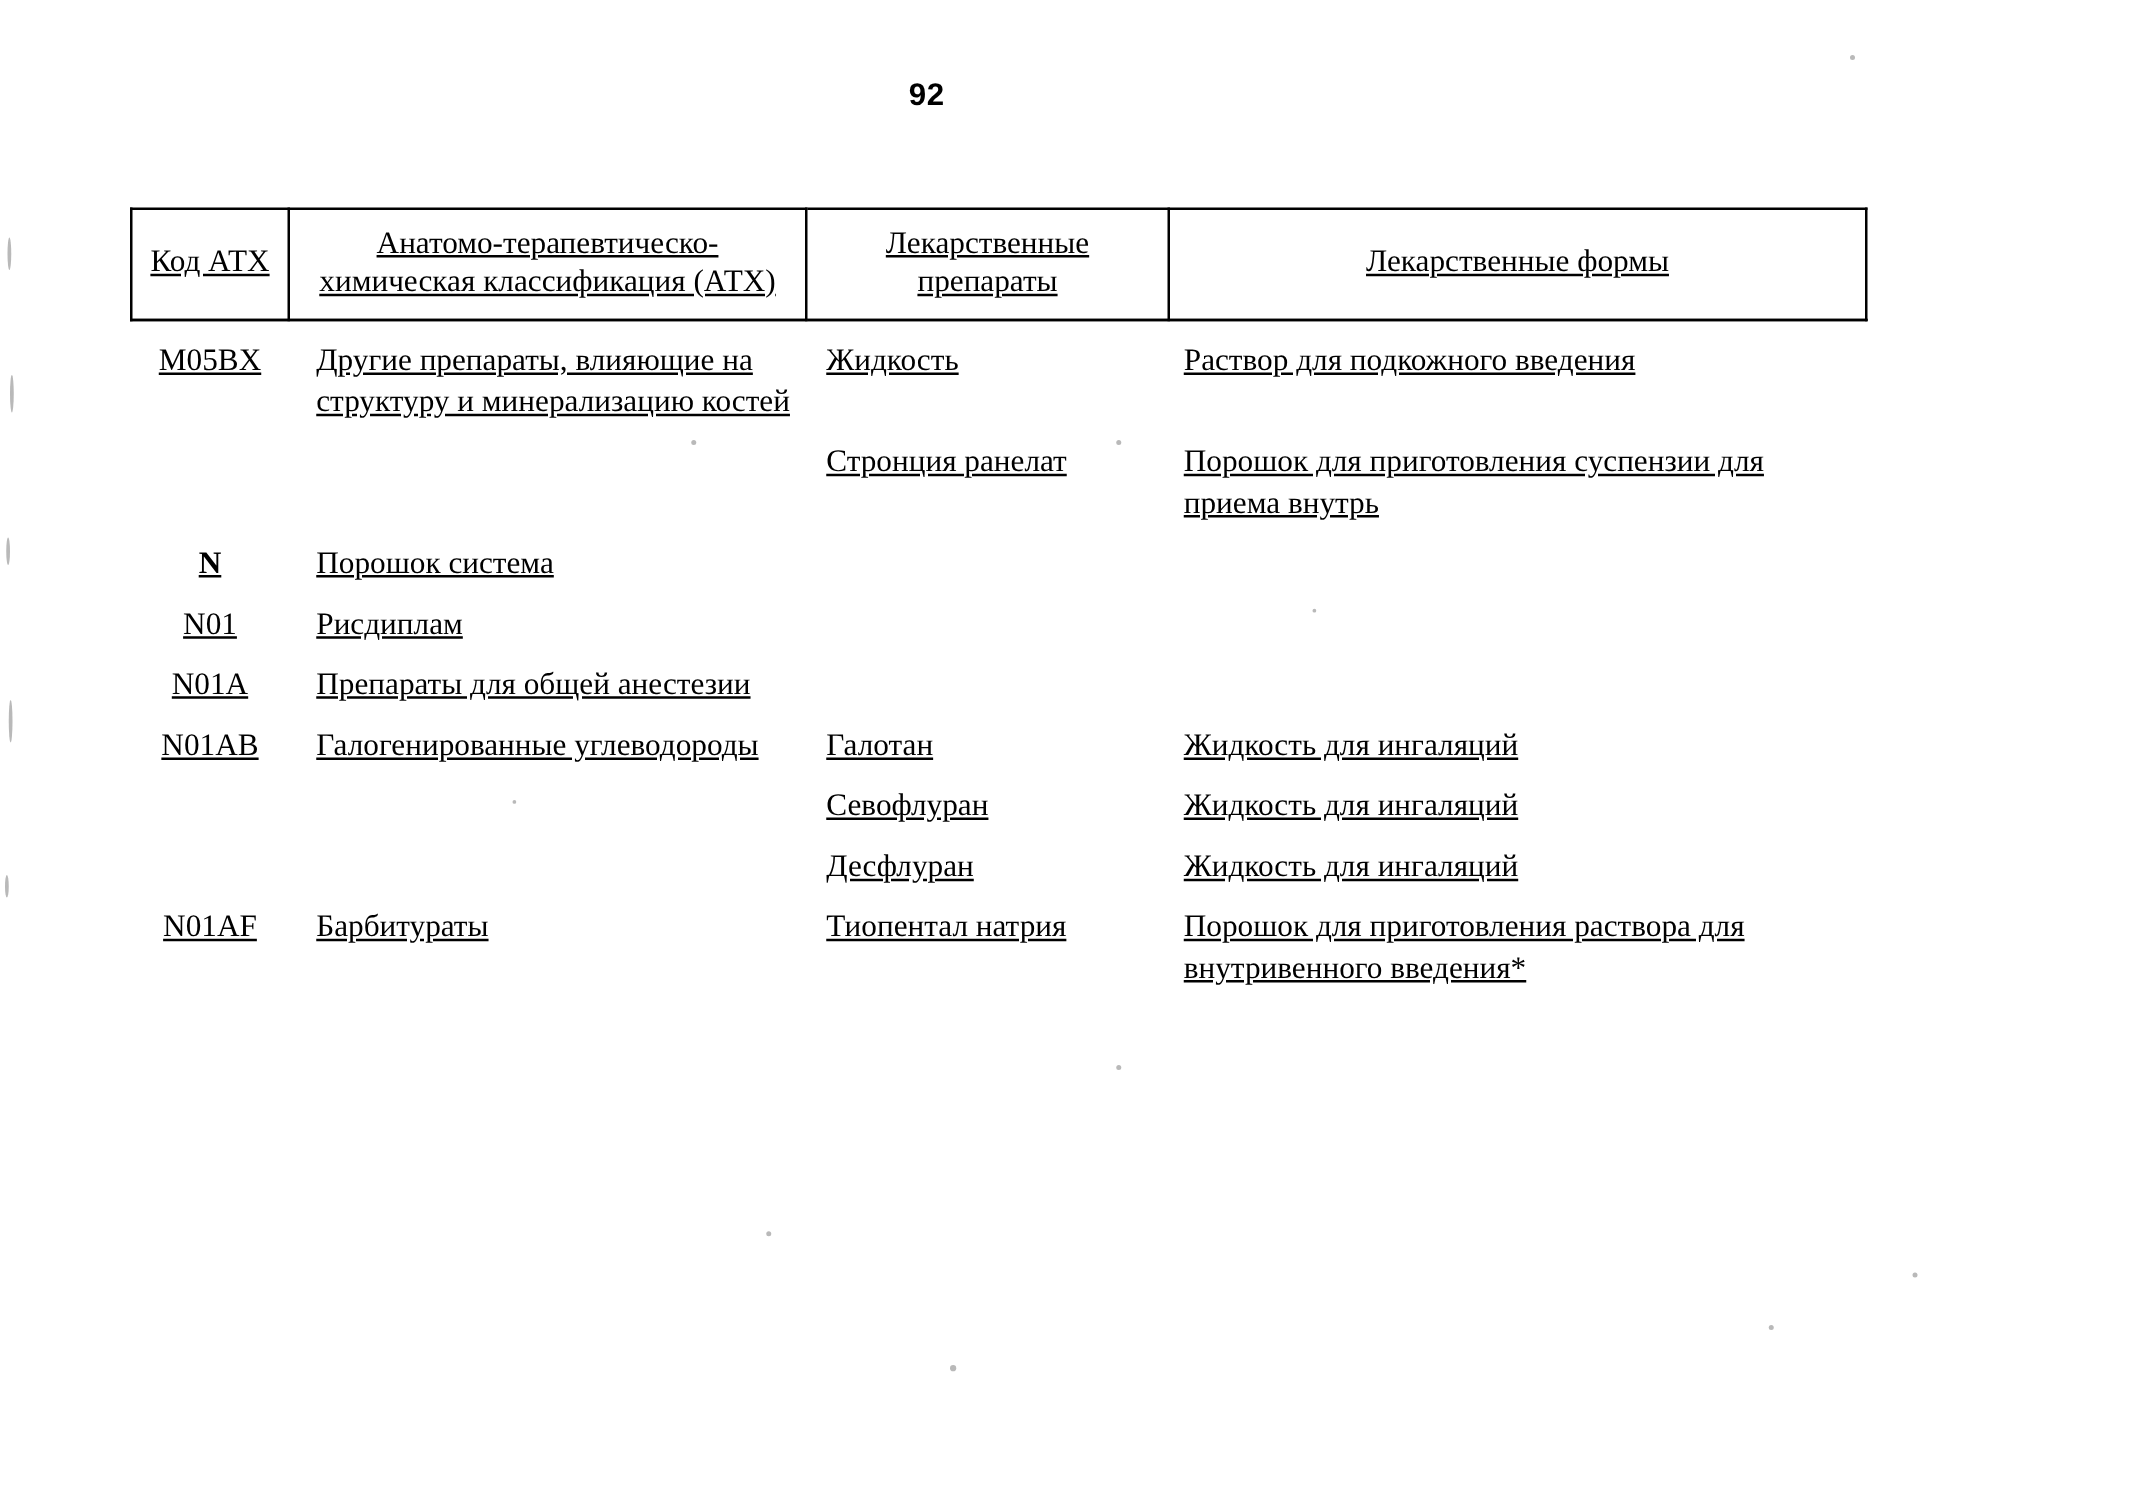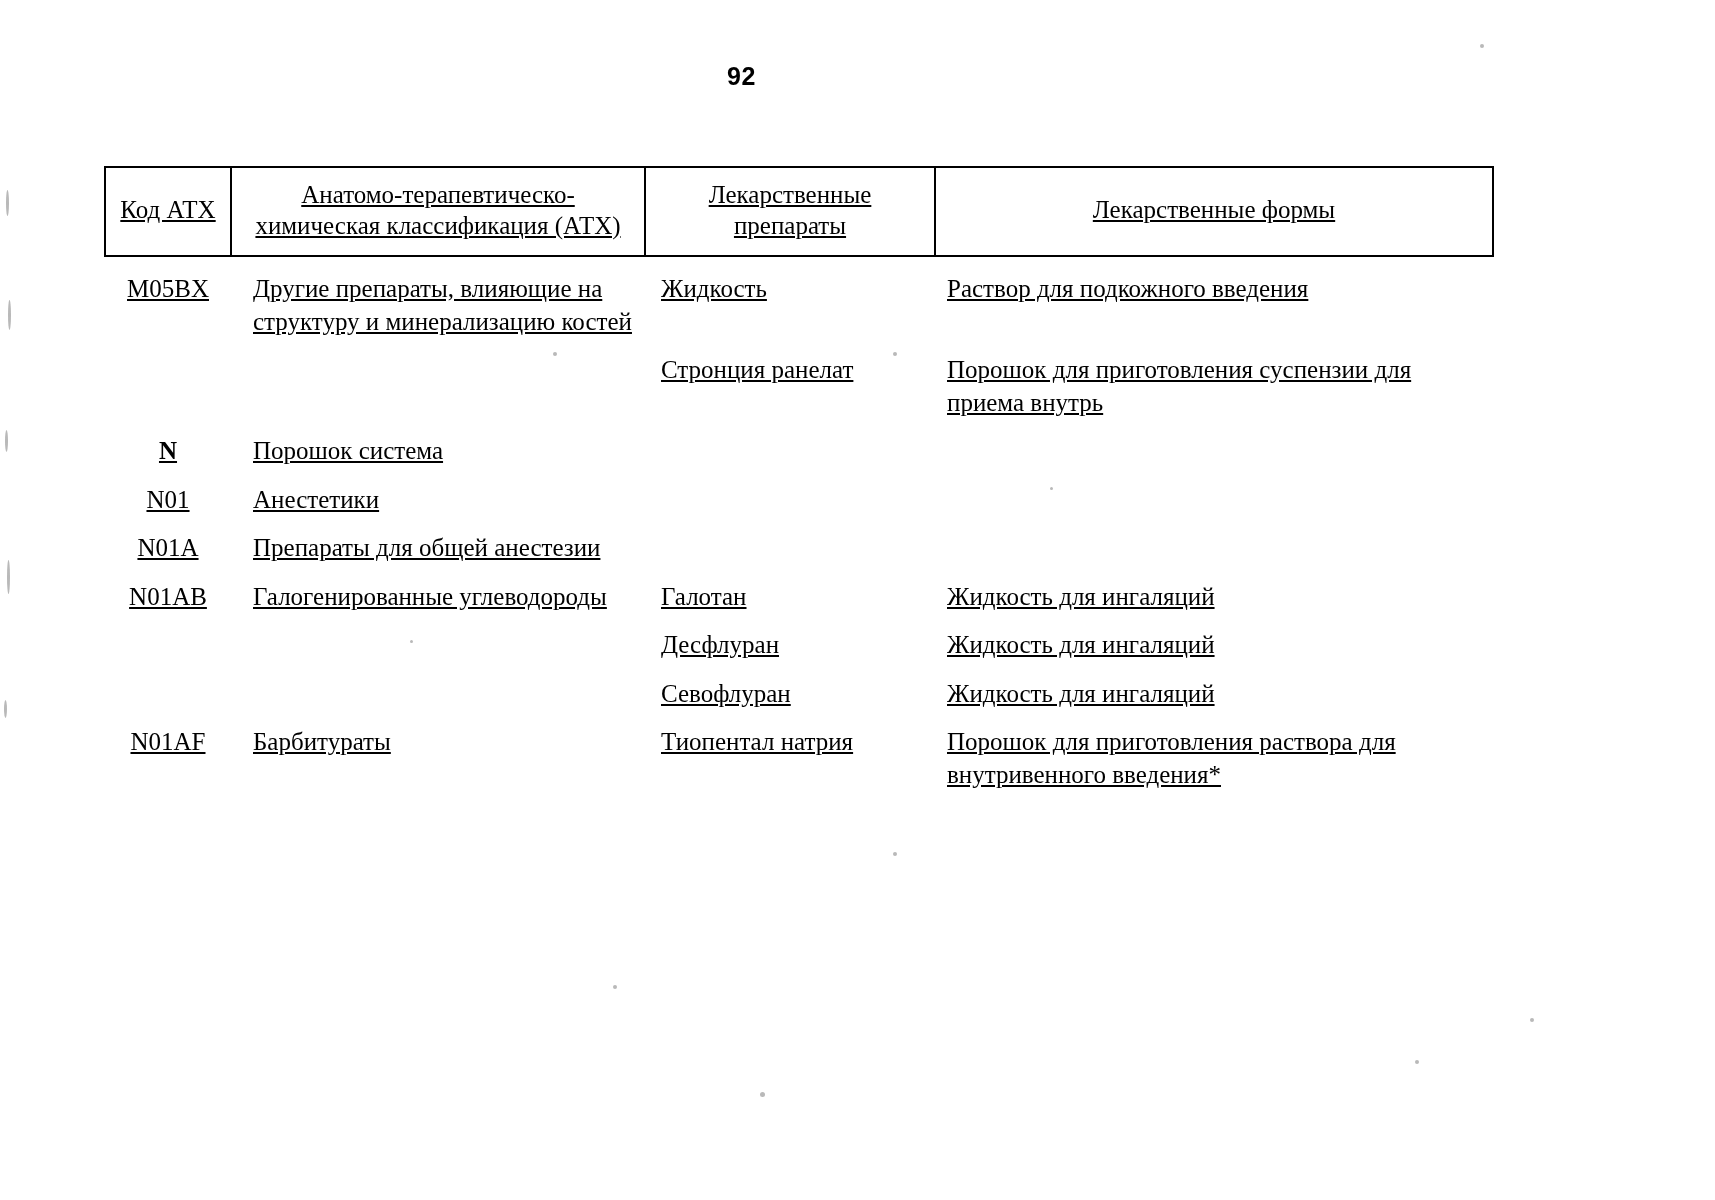--- a/index.html
+++ b/index.html
@@ -161,46 +161,46 @@
             <td class="c-forms">Порошок для приготовления суспензии для приема внутрь</td>
           </tr>
           <tr class="datarow">
             <td class="c-code bold">N</td>
             <td class="c-class">Порошок система</td>
             <td class="c-drug"></td>
             <td class="c-forms"></td>
           </tr>
           <tr class="datarow">
             <td class="c-code">N01</td>
-            <td class="c-class">Анестетики</td>
+            <td class="c-class">Рисдиплам</td>
             <td class="c-drug"></td>
             <td class="c-forms"></td>
           </tr>
           <tr class="datarow">
             <td class="c-code">N01A</td>
             <td class="c-class">Препараты для общей анестезии</td>
             <td class="c-drug"></td>
             <td class="c-forms"></td>
           </tr>
           <tr class="datarow">
             <td class="c-code">N01AB</td>
             <td class="c-class">Галогенированные углеводороды</td>
             <td class="c-drug">Галотан</td>
             <td class="c-forms">Жидкость для ингаляций</td>
           </tr>
           <tr class="datarow">
             <td class="c-code"></td>
             <td class="c-class"></td>
-            <td class="c-drug">Десфлуран</td>
+            <td class="c-drug">Севофлуран</td>
             <td class="c-forms">Жидкость для ингаляций</td>
           </tr>
           <tr class="datarow">
             <td class="c-code"></td>
             <td class="c-class"></td>
-            <td class="c-drug">Севофлуран</td>
+            <td class="c-drug">Десфлуран</td>
             <td class="c-forms">Жидкость для ингаляций</td>
           </tr>
           <tr class="datarow">
             <td class="c-code">N01AF</td>
             <td class="c-class">Барбитураты</td>
             <td class="c-drug">Тиопентал натрия</td>
             <td class="c-forms">Порошок для приготовления раствора для внутривенного введения*</td>
           </tr>
         </tbody>
     </table>

